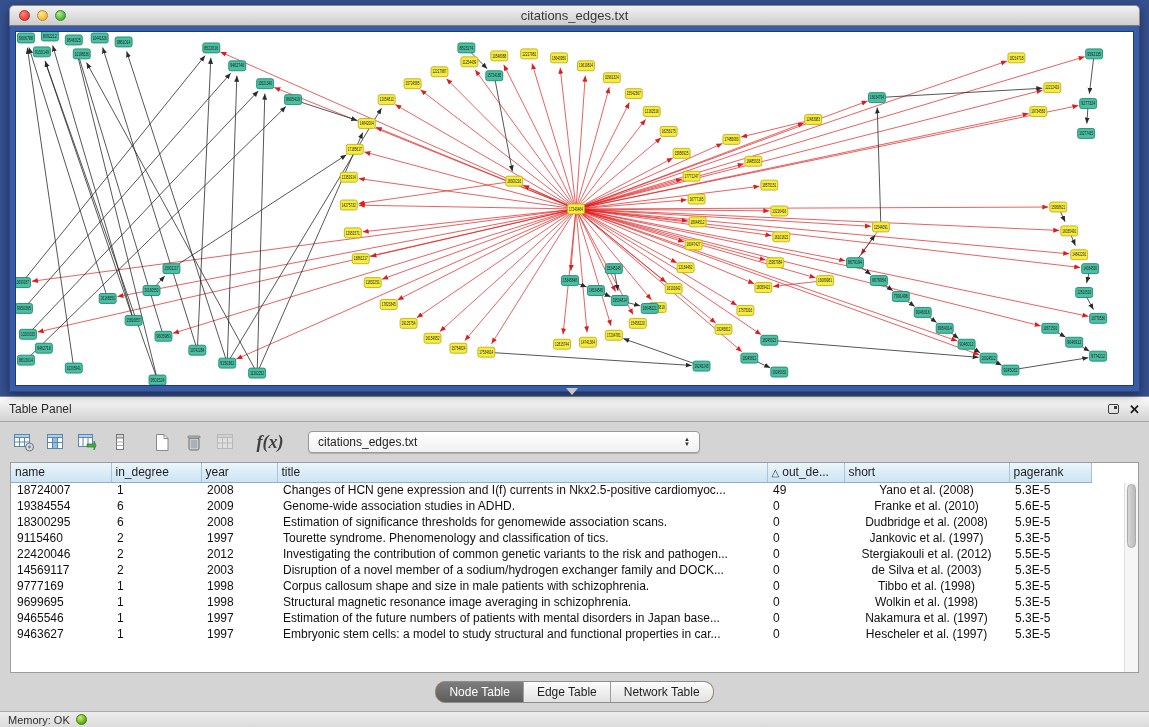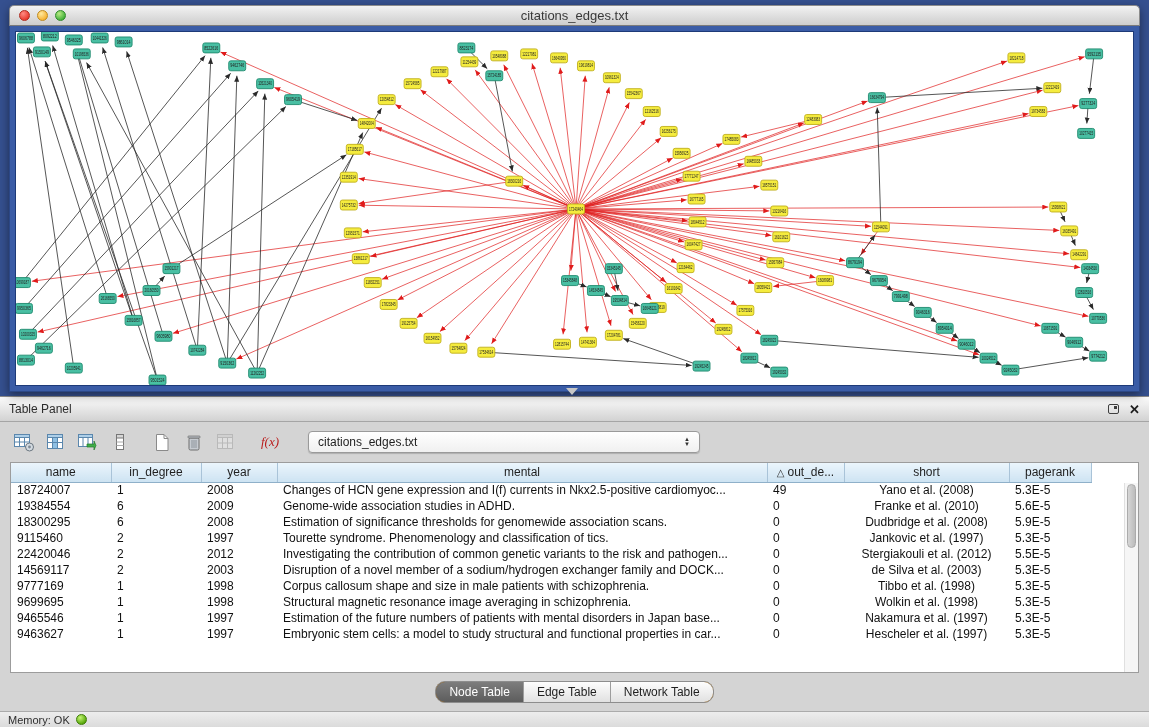--- a/index.html
+++ b/index.html
@@ -30,30 +30,30 @@
   .panel-title { margin-right:auto; }
   .panel-controls { display:flex; align-items:center; gap:10px; }
   .float-btn { width:11px; height:10px; border:1.5px solid #3e3e3e; border-radius:2px; position:relative; display:inline-block; }
   .float-btn::after { content:""; position:absolute; right:1px; top:1px; width:3px; height:3px; background:#3e3e3e; }
   .close-btn { font-size:13px; font-weight:bold; color:#1d1d1d; line-height:13px; }
 
   .toolbar { height:40px; flex:0 0 40px; display:flex; align-items:center; padding:4px 12px; gap:8px; }
   .tbtn { width:24px; height:22px; display:flex; align-items:center; justify-content:center; }
   .tbtn svg { display:block; }
   .gap { margin-left:10px; }
-  .fx-btn { font-size:13px; font-style:italic; color:#b91c1c; font-family:"Liberation Serif",serif; width:28px; }
+  .fx-btn { font-size:18px; font-style:italic; color:#404040; font-family:"Liberation Serif",serif; width:28px;font-weight:bold; }
   .combo { margin-left:16px; width:392px; height:22px; background:linear-gradient(#ffffff,#f0f0f0); border:1px solid #9a9a9a;
            border-radius:4px; display:flex; align-items:center; padding:0 9px; font-size:12px; color:#1f1f1f;
            box-shadow:0 1px 1px rgba(0,0,0,.18); }
   .combo-arrows { margin-left:auto; display:flex; flex-direction:column; font-size:6px; color:#2f2f2f; line-height:5px; }
 
   .table-wrap { flex:1 1 auto; margin:0 10px; background:#ffffff; border:1px solid #9c9c9c; position:relative; overflow:hidden; }
   table.data { border-collapse:collapse; table-layout:fixed; width:1080px; font-size:12px; }
   table.data th { height:19px; background:linear-gradient(#ebf5fc,#cde3f2); border-right:1px solid #a9c3d8; border-bottom:1px solid #8fb0c9;
-                  font-weight:normal; color:#1f1f1f; font-size:12px; padding:0 4px; overflow:hidden; white-space:nowrap; text-align:center;margin-top:28px; }
+                  font-weight:normal; color:#1f1f1f; font-size:12px; padding:0 4px; overflow:hidden; white-space:nowrap; text-align:left;margin-top:28px; }
   table.data td { height:16px; padding:0 6px; white-space:nowrap; overflow:hidden; color:#101010; font-size:12px; }
   td.c-short { text-align:center; }
   .sort-tri { font-size:10px; margin-right:3px; color:#333; }
   .vscroll { position:absolute; right:0; top:20px; bottom:0; width:14px; background:#f6f6f6; border-left:1px solid #e0e0e0; }
   .vthumb { margin:1px 2px; height:64px; background:linear-gradient(90deg,#d6d6d6,#bcbcbc); border:1px solid #ababab; border-radius:6px; }
 
   .tabs-row { height:38px; flex:0 0 38px; display:flex; align-items:center; justify-content:center; }
   .tabs { display:flex; border:1px solid #8d8d8d; border-radius:10px; overflow:hidden; background:#a16207; }
   .tab { font-family:"Liberation Sans",sans-serif; font-size:12px; padding:3px 13px; background:linear-gradient(#fdfdfd,#e1e1e1);
          border:none; border-right:1px solid #9d9d9d; color:#1f1f1f; cursor:default; }
@@ -759,21 +759,21 @@
           <col style="width:490px">
         <col style="width:77px">
           <col style="width:165px">
           <col style="width:82px">
       </colgroup>
       <thead>
         <tr>
           <th>name</th>
           <th>in_degree</th>
           <th>year</th>
-          <th>mental</th>
+          <th>title</th>
           <th><span class="sort-tri">△</span><span>out_de...</span></th>
           <th>short</th>
           <th>pagerank</th>
         </tr>
       </thead>
       <tbody>
           <tr>
             <td>18724007</td>
             <td>1</td>
             <td>2008</td>

